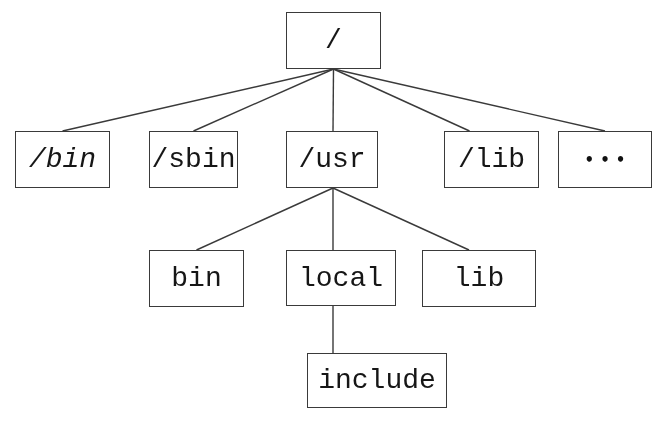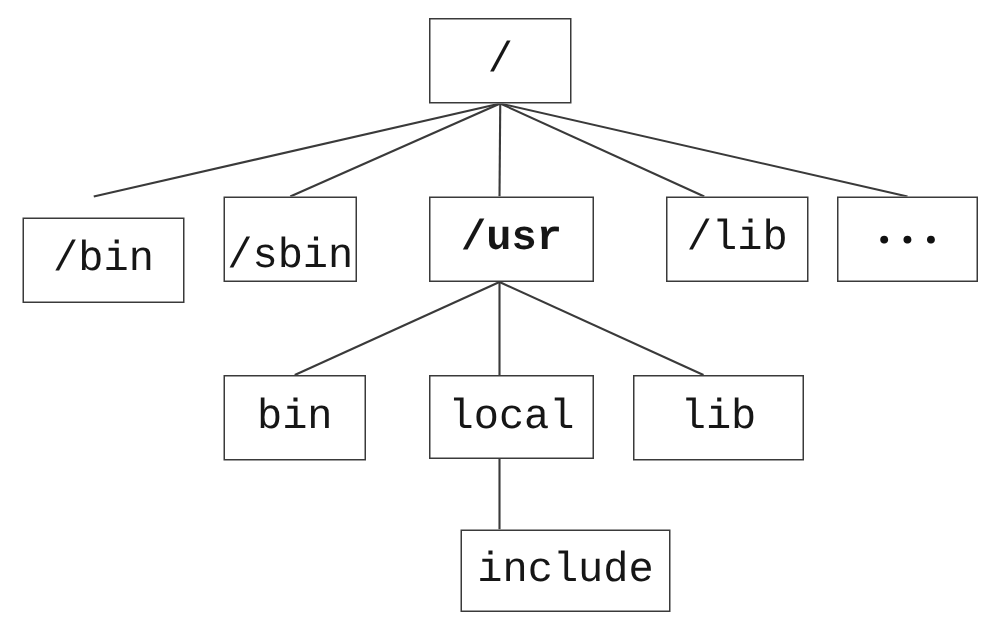--- a/index.html
+++ b/index.html
@@ -26,23 +26,23 @@
     border: 1.5px solid #3a3a3a;
     background: #ffffff;
     display: flex;
     align-items: center;
     justify-content: center;
     font-size: 28px;
     color: #161616;
     white-space: nowrap;
   }
   .n-root      { left: 286px; top: 12px;  width: 95px;  height: 57px; }
-  .n-bin       { left: 15px;  top: 145px; width: 108px;  height: 57px; }
-  .n-sbin      { left: 149px; top: 131px; width: 89px;  height: 57px; align-items: flex-end; }
-  .n-usr       { left: 286px; top: 131px; width: 110px;  height: 57px; font-weight: bold; }
+  .n-bin       { left: 15px;  top: 131px; width: 95px;  height: 57px; font-style: italic; }
+  .n-sbin      { left: 149px; top: 131px; width: 89px;  height: 57px; }
+  .n-usr       { left: 286px; top: 131px; width: 92px;  height: 57px; }
   .n-lib       { left: 444px; top: 131px; width: 95px;  height: 57px; align-items: center; }
   .n-ellipsis  { left: 558px; top: 131px; width: 94px;  height: 57px; }
   .n-usr-bin   { left: 149px; top: 250px; width: 95px;  height: 57px; align-items: center; }
   .n-usr-local { left: 286px; top: 250px; width: 110px;  height: 56px; }
   .n-usr-lib   { left: 422px; top: 250px; width: 114px;  height: 57px; }
   .n-include   { left: 263px; top: 353px; width: 140px; height: 55px; margin-left: 44px; }
   .label-ellipsis {
     font-family: "DejaVu Sans", sans-serif;
     font-weight: bold;
     font-size: 15px;

